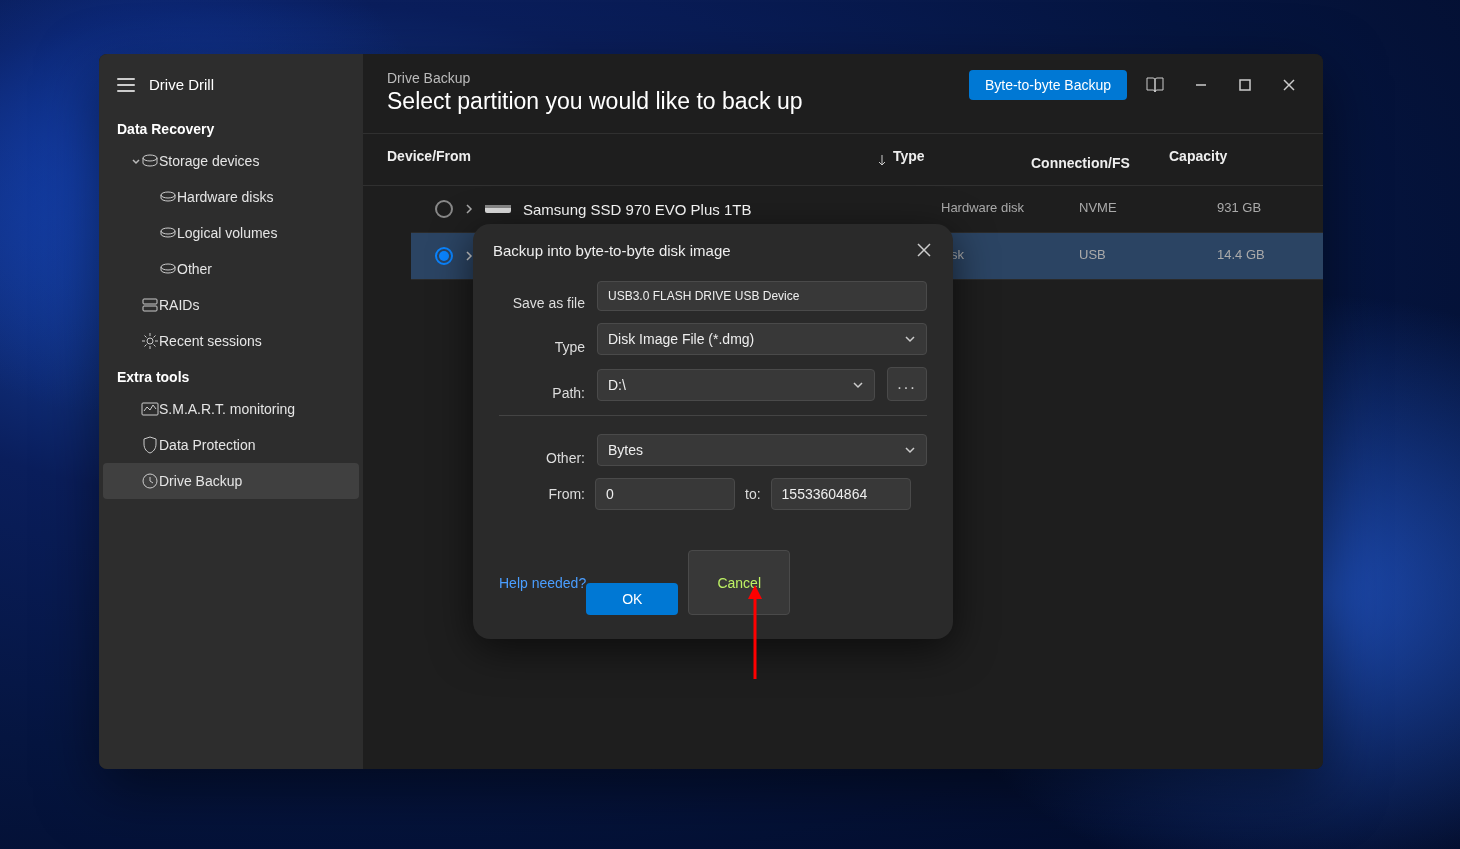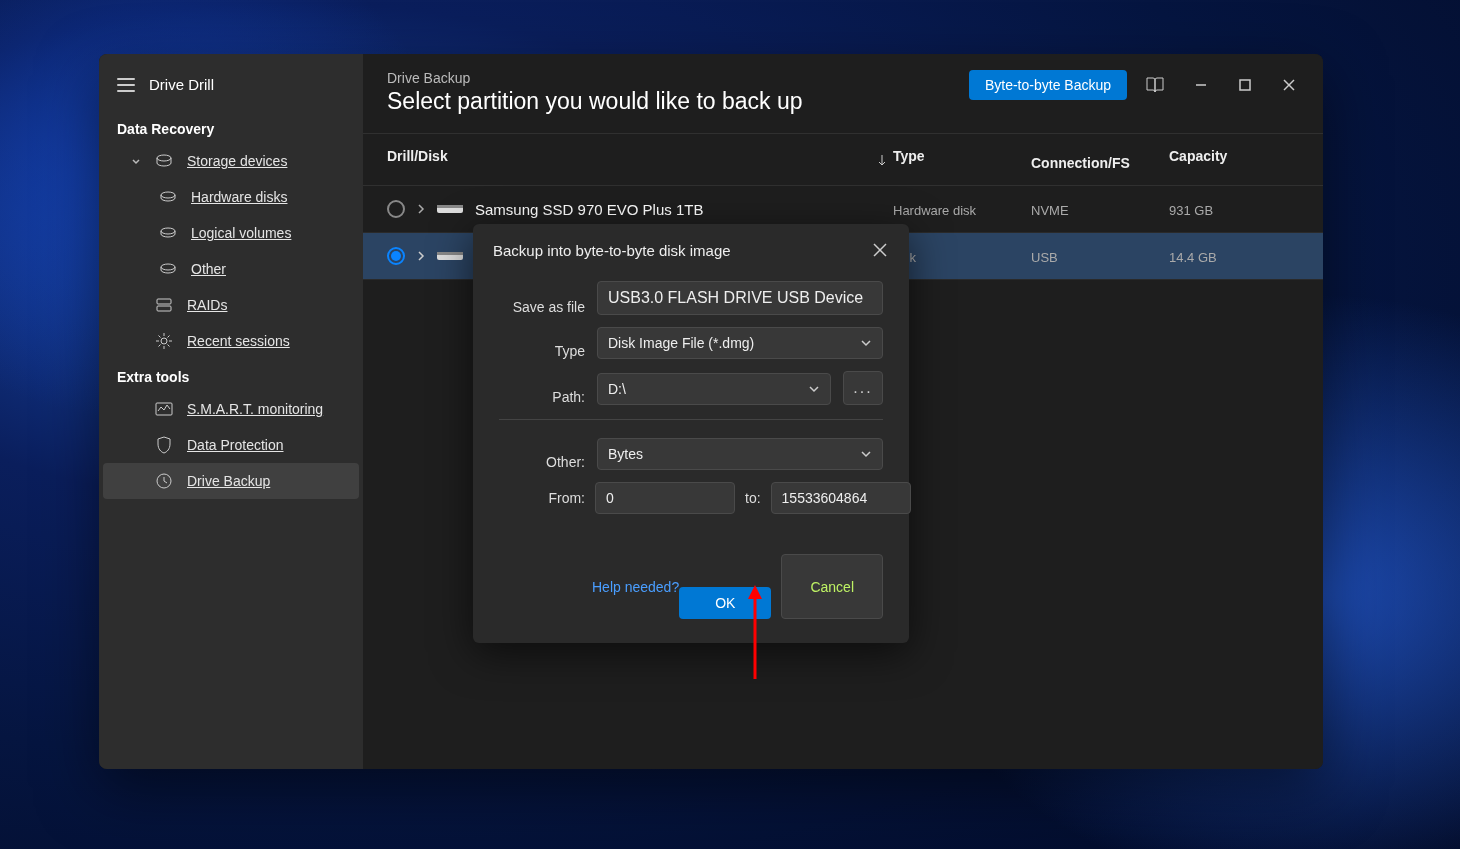--- a/index.html
+++ b/index.html
@@ -25,22 +25,22 @@
   padding-top: 12px;
 }
 .sidebar-header {
   display: flex; align-items: center; gap: 14px; padding: 10px 18px 18px;
   color: #fff; font-size: 15px;
 }
 .hamburger { width: 18px; height: 14px; display: flex; flex-direction: column; justify-content: space-between; cursor: pointer; }
 .hamburger span { height: 2px; background: #ccc; border-radius: 1px; }
 .section-title { color: #fff; font-size: 14px; font-weight: 600; padding: 10px 18px 6px; }
 .nav-item {
-  display: flex; align-items: center; gap: 14px; padding: 9px 18px 9px 38px;
-  color: #e5e5e5; font-size: 14px; cursor: pointer; border-radius: 4px; margin: 0 4px; text-decoration: underline;
+  display: flex; align-items: center; padding: 9px 18px 9px 38px;
+  color: #e5e5e5; font-size: 14px; cursor: pointer; border-radius: 4px; margin: 0 4px;
 }
 .nav-item.level1 { padding-left: 28px; }
 .nav-item.level2 { padding-left: 56px; }
 .nav-item.active { background: #404040; }
 .chevron { width: 10px; height: 10px; display: inline-flex; align-items: center; justify-content: center; }
 .chevron svg { stroke: #bbb; }
 .nav-icon { width: 18px; height: 18px; display: inline-flex; align-items: center; justify-content: center; flex-shrink: 0; }
 .nav-icon svg { stroke: #ccc; fill: none; }
 
 .main { flex: 1; background: #1e1e1e; display: flex; flex-direction: column; }
@@ -64,72 +64,73 @@
   display: flex; padding: 14px 24px; color: #eee; font-size: 14px; font-weight: 600;
   border-bottom: 1px solid #303030;
 }
 .col-device { flex: 0 0 490px; }
 .col-sort { flex: 0 0 16px; display: flex; align-items: center; }
 .col-type { flex: 0 0 138px; }
 .col-conn { flex: 0 0 138px; margin-top: 7px; }
 .col-cap { flex: 1; }
 
 .table-row {
-  display: flex; align-items: flex-end; padding: 14px 24px; color: #ddd; font-size: 14px;
+  display: flex; align-items: flex-start; padding: 14px 24px; color: #ddd; font-size: 14px;
   border-bottom: 1px solid #2a2a2a;
+  margin-left: 48px;
 }
 .table-row.selected { background: #2b4463; }
 .row-device { flex: 0 0 506px; display: flex; align-items: center; gap: 12px; }
 .row-type { flex: 0 0 138px; color: #aaa; font-size: 13px; }
 .row-conn { flex: 0 0 138px; color: #aaa; font-size: 13px; }
 .row-cap { flex: 1; color: #aaa; font-size: 13px; }
 .radio {
   width: 18px; height: 18px; border: 2px solid #888; border-radius: 50%;
   display: inline-flex; align-items: center; justify-content: center; cursor: pointer;
 }
 .radio.checked { border-color: #0a84ff; }
 .radio.checked::after { content: ''; width: 10px; height: 10px; background: #0a84ff; border-radius: 50%; }
 .expand { width: 8px; cursor: pointer; }
 .disk-icon { width: 26px; height: 12px; display: inline-flex; }
 
 .modal {
-  position: absolute; left: 473px; top: 224px; width: 436px;
-  background: #2a2a2a; border-radius: 6px; box-shadow: 0 10px 40px rgba(0,0,0,0.6);
+  position: absolute; left: 473px; top: 224px; width: 480px;
+  background: #2a2a2a; border-radius: 17px; box-shadow: 0 10px 40px rgba(0,0,0,0.6);
   padding: 0;
 }
 .modal-header {
   display: flex; justify-content: space-between; align-items: center;
   padding: 18px 20px 10px; color: #eee; font-size: 15px;
 }
 .modal-close { cursor: pointer; width: 16px; height: 16px; }
 .modal-body { padding: 12px 26px 0; }
 .form-row { display: flex; align-items: flex-end; margin-bottom: 12px; gap: 12px; }
 .form-label { flex: 0 0 86px; text-align: right; color: #ddd; font-size: 14px; }
 .form-input {
   flex: 1; background: #383838; border: 1px solid #4a4a4a; color: #eee;
-  padding: 7px 10px; border-radius: 4px; font-size: 16px;
+  padding: 7px 10px; border-radius: 4px; font-size: 12px;
 }
 .form-select {
   flex: 1; background: #383838; border: 1px solid #4a4a4a; color: #eee;
   padding: 7px 10px; border-radius: 4px; font-size: 14px;
   display: flex; justify-content: space-between; align-items: center; cursor: pointer;
 }
 .ellipsis-btn {
   width: 40px; height: 34px; background: #383838; border: 1px solid #4a4a4a;
   border-radius: 4px; color: #ccc; display: flex; align-items: center; justify-content: center;
   cursor: pointer; font-size: 16px; letter-spacing: 2px;
 }
 .divider { height: 1px; background: #444; margin: 14px 0 18px; }
 .range-row { display: flex; align-items: center; gap: 10px; margin-bottom: 12px; }
 .range-input {
   width: 140px; background: #383838; border: 1px solid #4a4a4a; color: #eee;
   padding: 7px 10px; border-radius: 4px; font-size: 14px;
 }
 .modal-footer {
-  display: flex; justify-content: flex-end; align-items: center;
+  display: flex; justify-content: flex-start; align-items: center;
   padding: 28px 26px 24px;
 }
 .help-link { color: #4a9eff; font-size: 14px; cursor: pointer; }
 .footer-buttons { display: flex; gap: 10px; }
 .btn-ok {
   background: #0078d4; color: #fff; border: none; padding: 8px 36px;
   border-radius: 4px; font-size: 14px; cursor: pointer; margin-top: 33px;
 }
 .btn-cancel {
   background: #383838; color: #bef264; border: 1px solid #4a4a4a; padding: 8px 28px;
@@ -288,21 +289,21 @@
             <svg width="12" height="12" viewBox="0 0 12 12">
                 <line x1="1" y1="1" x2="11" y2="11" stroke-width="1.5"></line>
                 <line x1="11" y1="1" x2="1" y2="11" stroke-width="1.5"></line>
               </svg>
           </span>
         </div>
       </div>
     </div>
 
     <div class="table-header">
-      <div class="col-device">Drill/Disk</div>
+      <div class="col-device">Device/From</div>
       <div class="col-sort">
         <svg width="10" height="12" viewBox="0 0 10 12" stroke="#ccc" fill="none">
             <path d="M5 1 v10 M2 8 l3 3 l3-3"></path>
           </svg>
       </div>
       <div class="col-type">Type</div>
       <div class="col-conn">Connection/FS</div>
       <div class="col-cap">Capacity</div>
     </div>
 

